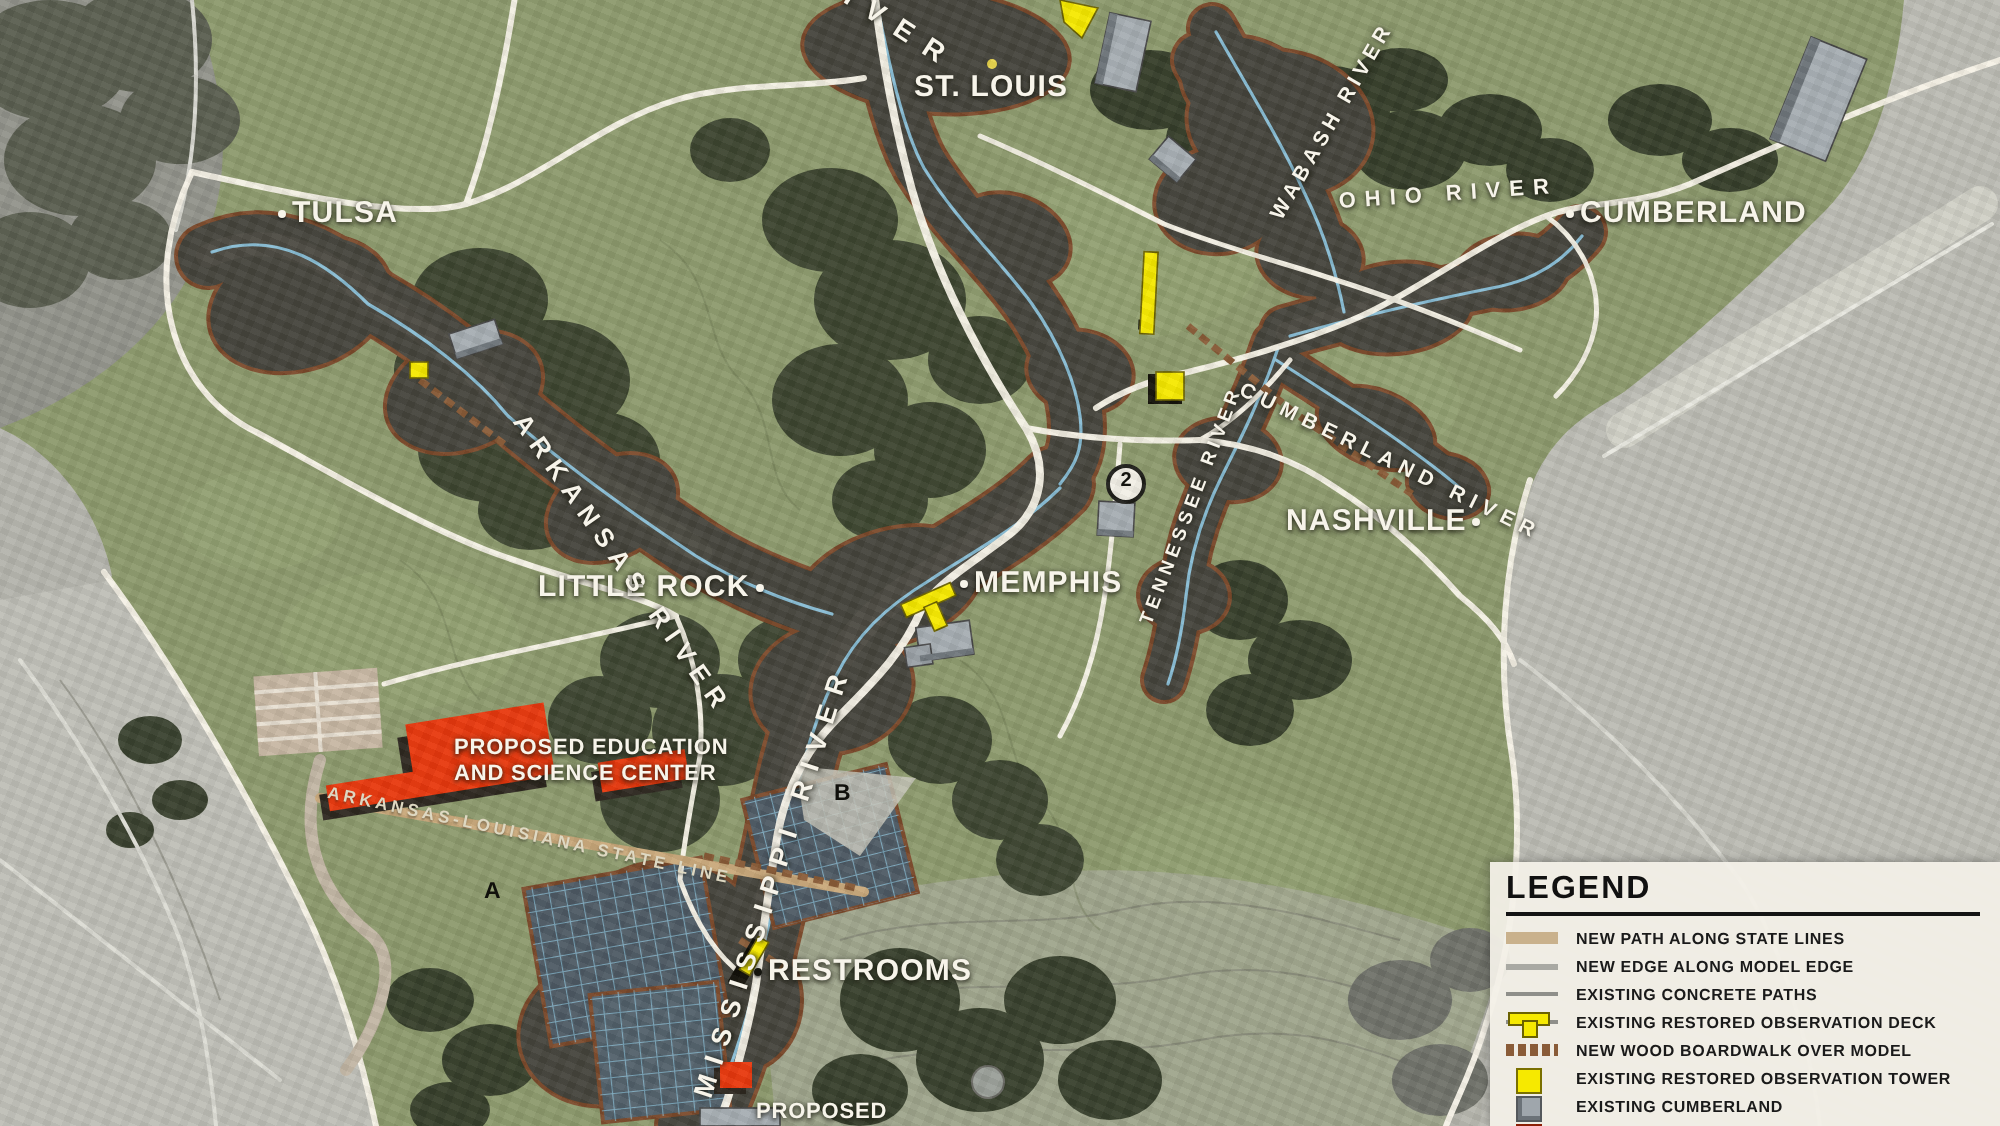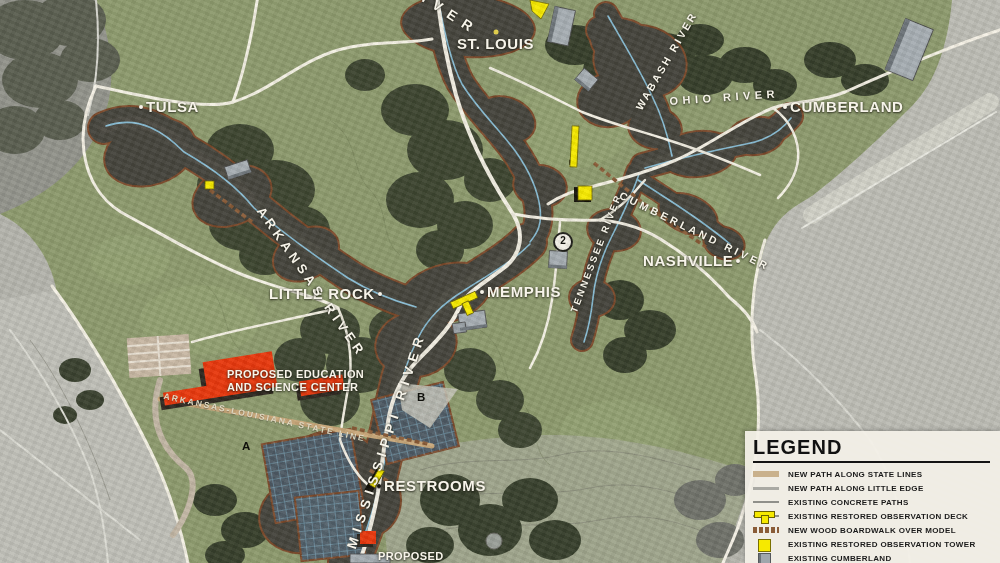--- a/index.html
+++ b/index.html
@@ -21,21 +21,21 @@
   .river{transform-origin:left top;}
   .anno{font-size:11px;line-height:1.16;letter-spacing:.4px;margin-top:24px;}
   .anno span{display:block;}
   .mk{color:#10100c;text-shadow:none;font-size:11.5px;}
   .statel{color:#ded8c2;text-shadow:0 1px 1px rgba(40,40,30,.4);transform-origin:left top;}
   .num2{color:#14140f;text-shadow:none;font-size:10px;width:10px;text-align:center;}
   
   .legend{position:absolute;left:745px;top:431px;right:0;bottom:0;z-index:3;
           background:rgba(243,240,232,.94);padding:5px 10px 4px 8px;box-sizing:border-box;
           box-shadow:-1px -1px 4px rgba(0,0,0,.25);}
-  .lg-title{font-size:20px;font-weight:bold;letter-spacing:1px;color:#111;
+  .lg-title{font-size:16px;font-weight:bold;letter-spacing:1px;color:#111;
             border-bottom:2px solid #141414;padding-bottom:2px;margin-bottom:4px;}
   .lg-row{display:flex;align-items:center;gap:9px;height:14px;}
   .lg-label{font-size:8px;font-weight:bold;letter-spacing:.35px;color:#1a1a1a;white-space:nowrap;}
   .sw{position:relative;width:26px;height:13px;flex:0 0 26px;}
   .sw i{position:absolute;display:block;}
   .line{left:0;right:0;top:50%;}
   .line.tan{height:6px;margin-top:-3px;background:#c9b18c;}
   .line.graye{height:3px;margin-top:-1px;background:#a9a9a3;}
   .line.concrete{height:2px;margin-top:-1px;background:#8f8f8a;}
   .line.board{height:6px;margin-top:-3px;
@@ -430,21 +430,21 @@
   <div class="lg-row">
     <span class="sw">
           <i class="line tan"></i>
         </span>
     <span class="lg-label">NEW PATH ALONG STATE LINES</span>
       </div>
   <div class="lg-row">
     <span class="sw">
           <i class="line graye"></i>
         </span>
-    <span class="lg-label">NEW PATH ALONG LITTLE EDGE</span>
+    <span class="lg-label">NEW EDGE ALONG MODEL EDGE</span>
       </div>
   <div class="lg-row">
     <span class="sw">
           <i class="line concrete"></i>
         </span>
     <span class="lg-label">EXISTING CONCRETE PATHS</span>
       </div>
   <div class="lg-row">
     <span class="sw">
           <i class="line concrete"></i>

